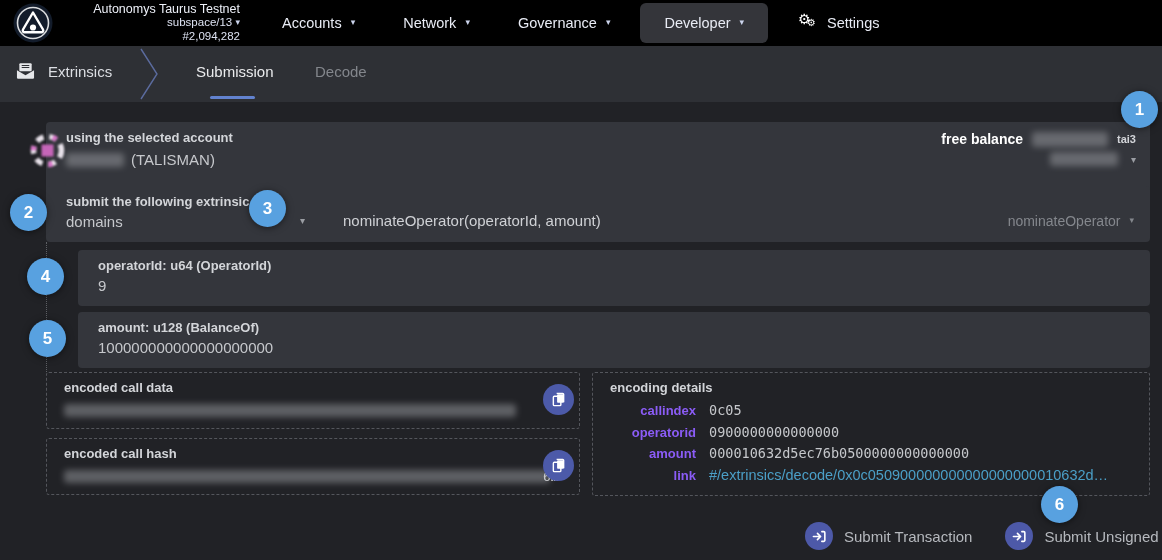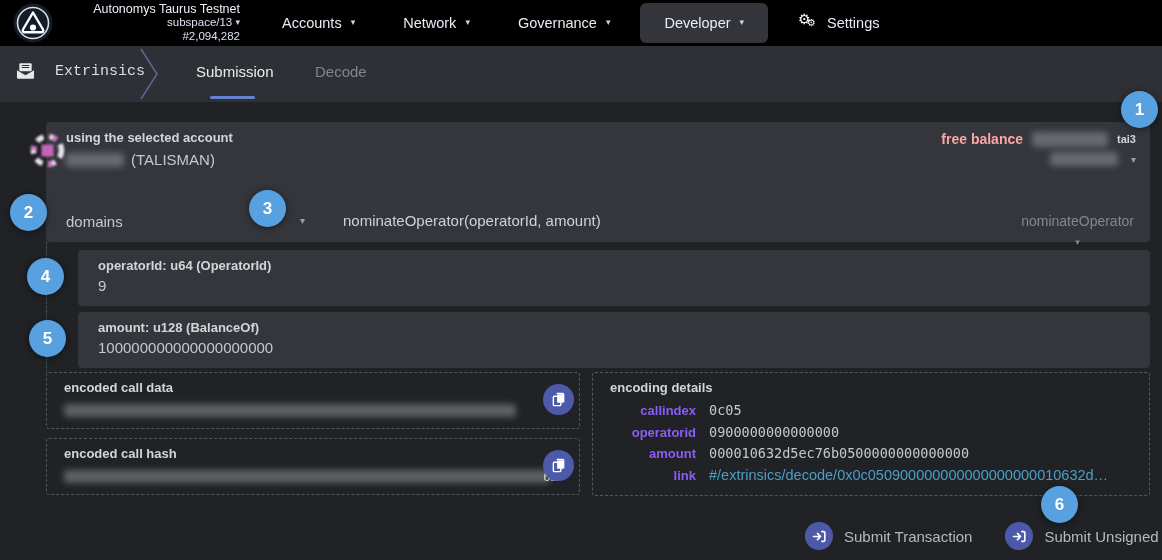--- a/index.html
+++ b/index.html
@@ -25,48 +25,48 @@
   .menu-item { height:40px; margin-top:0; padding:0 24px; display:flex; align-items:center; gap:9px;
     font-size:14.5px; color:#e9ecf5; border-radius:6px; cursor:pointer; white-space:nowrap; }
   .menu-item.active { background:#34353a; margin:0 6px; }
   .menu-item .caret { font-size:9px; }
   .gears { position:relative; width:20px; height:18px; }
   .gear-big { position:absolute; left:0; top:-3px; font-size:14px; color:#fff; }
   .gear-small { position:absolute; left:9px; top:3px; font-size:10px; color:#fff; }
 
   
   .subnav { position:absolute; left:0; top:46px; width:1162px; height:56px; background:#2e3035; z-index:4; }
-  .section { position:absolute; left:16px; top:16px; display:flex; align-items:center; gap:20px;font-family:Liberation Mono, monospace; }
+  .section { position:absolute; left:16px; top:16px; display:flex; align-items:center; gap:13px; }
   .section-label { font-size:15px; color:#dcdee3; }
   .crumb-chevron { position:absolute; left:139px; top:2px; }
   .tab { position:absolute; top:17px; font-size:15px; cursor:pointer; }
   .tab.sub { left:196px; color:#eaebed; }
   .tab.dec { left:315px; color:#83868c; }
   .tab-underline { position:absolute; left:210px; top:50px; width:45px; height:3px;
     background:#6282cf; border-radius:2px; }
 
   
   .card { position:absolute; background:#34363c; border-radius:4px; }
   .card-label { position:absolute; left:20px; top:8px; font-size:13px; font-weight:bold; color:#d3d5d9; }
   .card-value { position:absolute; left:20px; top:27px; font-size:15px; color:#c6c8cc; }
 
   #card-account { left:46px; top:122px; width:1104px; height:72px; }
   .acct-row { position:absolute; left:20px; top:29px; display:flex; align-items:center; gap:7px; }
   .bal1 { position:absolute; right:14px; top:9px; display:flex; align-items:center; gap:9px; }
-  .bal1-label { font-size:14px; font-weight:bold; color:#fca5a5;text-align:right; }
+  .bal1-label { font-size:14px; font-weight:bold; color:#ffffff;text-align:right; }
   .bal-unit { font-size:11px; font-weight:bold; color:#d3d5d9; }
   .bal2 { position:absolute; right:14px; top:30px; display:flex; align-items:center; gap:13px; }
   .dim-caret { font-size:10px; color:#9a9da3; }
   .identicon { position:absolute; left:29px; top:132px; width:37px; height:37px; z-index:6; filter:blur(1.1px); }
 
   #card-extrinsic { left:46px; top:186px; width:1104px; height:56px; }
   .sel-caret { position:absolute; left:254px; top:29px; font-size:10px; color:#9a9da3; }
   .signature { position:absolute; left:297px; top:26px; font-size:15px; color:#cfd1d5; }
   .method-right { position:absolute; right:16px; top:27px; font-size:14px; color:#84878d;
-    display:flex; align-items:center; gap:9px;flex-direction:column; }
+    display:flex; align-items:center; gap:9px; }
   .method-right .caret { color:#84878d; font-size:9px; }
 
   #card-p1 { left:78px; top:250px; width:1072px; height:56px; }
   #card-p2 { left:78px; top:312px; width:1072px; height:56px; }
 
   .connector { position:absolute; left:46px; top:242px; height:130px; width:0;
     border-left:1px dotted #5e6065; }
 
   
   .dashed { position:absolute; border:1px dashed #54565c; border-radius:3px; background:transparent; }
@@ -185,20 +185,21 @@
     <span class="blurbar b-bal1"></span>
     <span class="bal-unit">tai3</span>
   </div>
   <div class="bal2">
     <span class="blurbar b-bal2"></span>
     <span class="dim-caret">▾</span>
   </div>
 </div>
 
 <div class="card" id="card-extrinsic">
+  <div class="card-label">submit the following extrinsic</div>
   <div class="card-value">domains</div>
   <span class="sel-caret">▾</span>
   <div class="signature">nominateOperator(operatorId, amount)</div>
   <div class="method-right">
     <span>nominateOperator</span>
       <span class="caret">▾</span>
   </div>
 </div>
 
 <div class="connector"></div>

